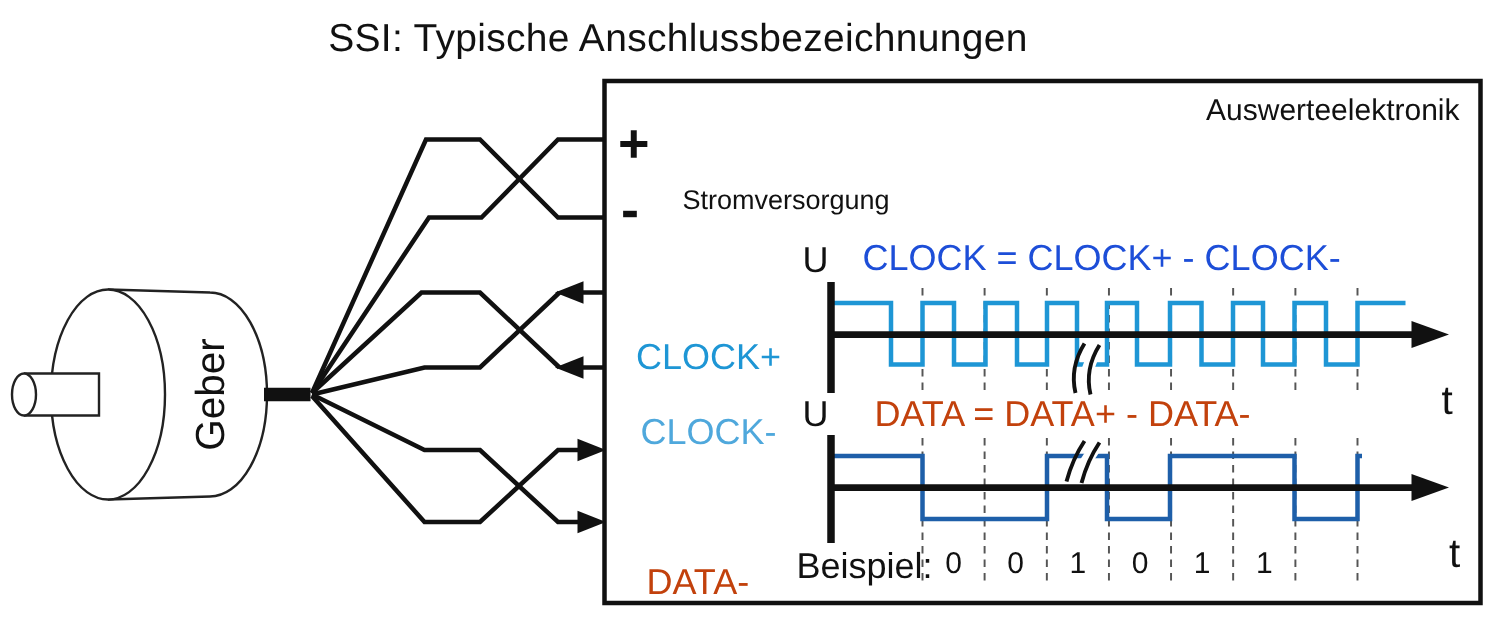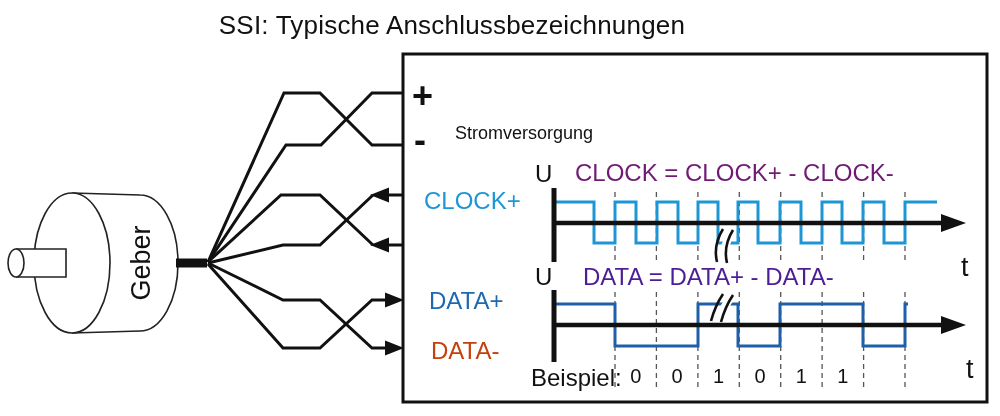--- a/index.html
+++ b/index.html
@@ -6,21 +6,21 @@
   #stage{
     position:relative;width:1000px;height:416px;background:#fff;overflow:hidden;
     font-family:"Liberation Sans", sans-serif;color:#111;
   }
   #stage svg{position:absolute;left:0;top:0;}
   .lbl{position:absolute;white-space:nowrap;line-height:1;}
   .title{font-size:26px;letter-spacing:0.2px;}
   .big-sign{font-size:36px;font-weight:600;}
   .small-black{font-size:18px;}
   .box-name{font-size:20px;}
-  .term{font-size:24px;font-weight:500;}
+  .term{font-size:24px;font-weight:500;margin-top:38px;}
   .axis-u{font-size:24px;}
   .axis-t{font-size:27px;}
   .wave-title{font-size:24px;font-weight:500;}
   .example{font-size:24px;}
   .bit{position:absolute;font-size:20px;line-height:1;transform:translateX(-50%);}
   .rot{transform:translate(-50%,-50%) rotate(-90deg);transform-origin:center;}
 </style>
 </head>
 <body>
 
@@ -102,34 +102,35 @@
       <path d="M716,320 L733,294" stroke="#ffffff" stroke-width="8" fill="none"></path>
       <path d="M711,321 Q715,306 723,294" stroke="#111" stroke-width="2.6" fill="none"></path>
       <path d="M721,322 Q725,307 733,295" stroke="#111" stroke-width="2.6" fill="none"></path>
     </g>
   </svg>
 
   <div class="lbl title" style="left:0;top:12px;width:904px;text-align:center;">SSI: Typische Anschlussbezeichnungen</div>
 
   <div class="lbl rot" style="left:141px;top:263px;font-size:27px;">Geber</div>
 
+  <div class="lbl box-name" style="right:27px;top:64px;">Auswerteelektronik</div>
   <div class="lbl small-black" style="left:455px;top:124px;">Stromversorgung</div>
 
   <div class="lbl big-sign" style="left:412px;top:78px;">+</div>
   <div class="lbl big-sign" style="left:414px;top:122px;">-</div>
   <div class="lbl term" id="c-clock-plus" style="left: 424px; top: 189px; color: rgb(30, 150, 213);">CLOCK+</div>
-  <div class="lbl term" id="c-data-plus" style="left: 429px; top: 289px; color: rgb(29, 104, 176);">DATA+</div>
+  <div class="lbl term" id="c-clock-minus" style="left: 427px; top: 239px; color: rgb(79, 168, 220);">CLOCK-</div>
   <div class="lbl term" id="c-data-minus" style="left: 431px; top: 339px; color: #c2410c;">DATA-</div>
 
   <div class="lbl axis-u" style="left:535px;top:162px;">U</div>
-  <div class="lbl wave-title" id="c-clock-title" style="left: 575px; top: 161px; color: #701a75;">CLOCK = CLOCK+ - CLOCK-</div>
+  <div class="lbl wave-title" id="c-clock-title" style="left: 575px; top: 161px; color: #1d4ed8;">CLOCK = CLOCK+ - CLOCK-</div>
   <div class="lbl axis-t" style="left:961px;top:254px;">t</div>
 
   <div class="lbl axis-u" style="left:535px;top:265px;">U</div>
-  <div class="lbl wave-title" id="c-data-title" style="left: 583px; top: 265px; color: #4c1d95;">DATA = DATA+ - DATA-</div>
+  <div class="lbl wave-title" id="c-data-title" style="left: 583px; top: 265px; color: #c2410c;">DATA = DATA+ - DATA-</div>
   <div class="lbl axis-t" style="left:966px;top:356px;">t</div>
 
   <div class="lbl example" style="left:531px;top:366px;">Beispiel:</div>
   <div id="bits-layer">
       <div class="bit" style="left: 635.7px; top: 366px;">0</div>
       <div class="bit" style="left: 677.15px; top: 366px;">0</div>
       <div class="bit" style="left: 718.6px; top: 366px;">1</div>
       <div class="bit" style="left: 760px; top: 366px;">0</div>
       <div class="bit" style="left: 801.4px; top: 366px;">1</div>
       <div class="bit" style="left: 842.85px; top: 366px;">1</div>

